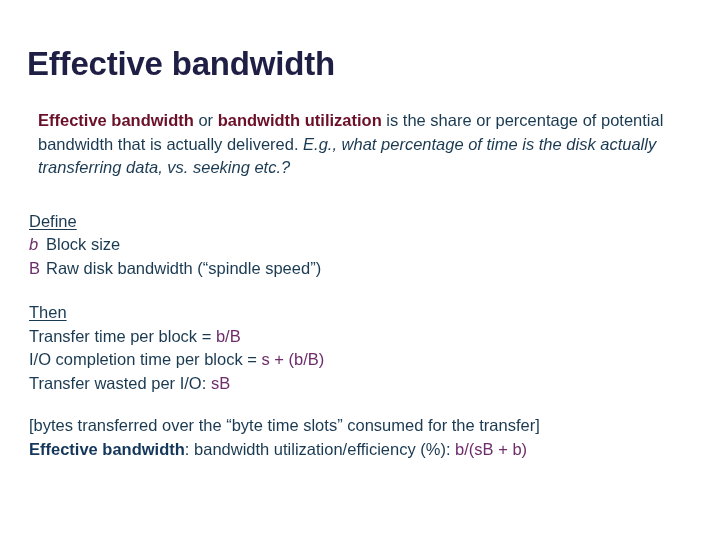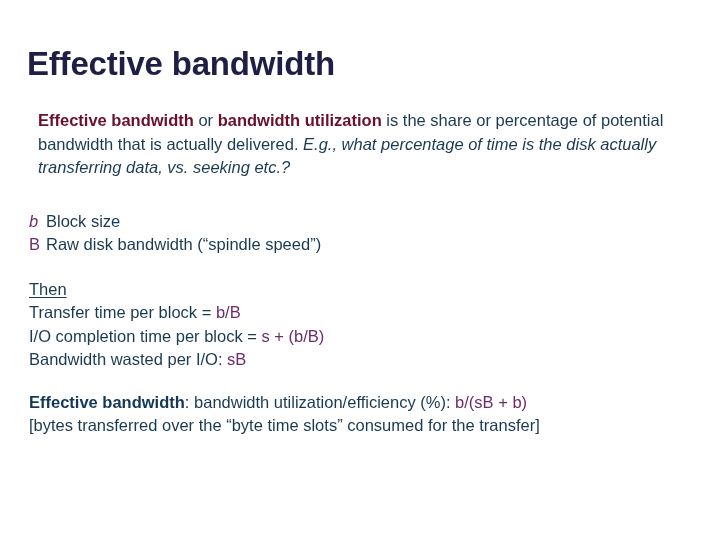--- a/index.html
+++ b/index.html
@@ -98,43 +98,44 @@
 
   <div class="slide-title">Effective bandwidth</div>
 
   <div class="body-area">
 
     <p class="para"><span class="em-red">Effective bandwidth</span><span> or </span><span class="em-red">bandwidth utilization</span><span> is the share or percentage of potential bandwidth that is actually delivered.  </span><span class="em-italic">E.g., what percentage of time is the disk actually transferring data, vs. seeking etc.?</span></p>
 
     <div class="block-gap"></div>
 
     <div>
+      <div class="line heading-underline">Define</div>
 
       <div class="line"><span class="em-var-italic varcol">b</span><span>Block size</span></div>
 
       <div class="line"><span class="em-var varcol">B</span><span>Raw disk bandwidth (“spindle speed”)</span></div>
 
     </div>
 
     <div class="block-gap"></div>
 
     <div>
       <div class="line heading-underline">Then</div>
 
       <div class="line"><span>Transfer time per block = </span><span class="em-var">b/B</span></div>
 
       <div class="line"><span>I/O completion time per block = </span><span class="em-var">s + (b/B)</span></div>
 
 
-      <div class="line"><span>Bandwidth wasted per I/O: </span><span class="em-var">sB</span></div>
+      <div class="line"><span>Transfer wasted per I/O: </span><span class="em-var">sB</span></div>
     </div>
 
     <div class="block-gap-sm"></div>
 
     <div>
 
+      <div class="line">[bytes transferred over the “byte time slots” consumed for the transfer]</div>
+
       <div class="line"><span class="em-blue-bold">Effective bandwidth</span><span>: bandwidth utilization/efficiency (%): </span><span class="em-var">b/(sB + b)</span></div>
-
-      <div class="line">[bytes transferred over the “byte time slots” consumed for the transfer]</div>
     </div>
 
   </div>
 </div>
 
 </body></html>

